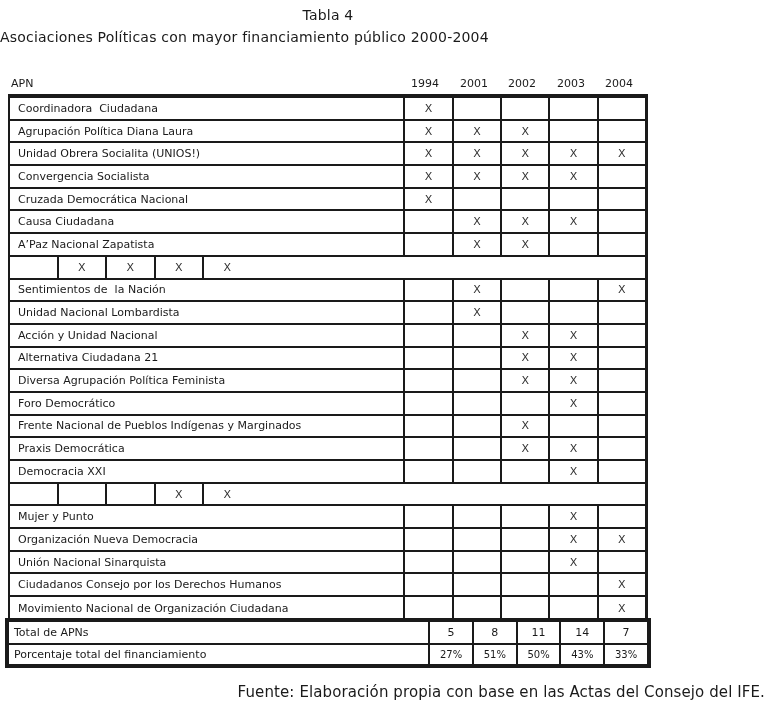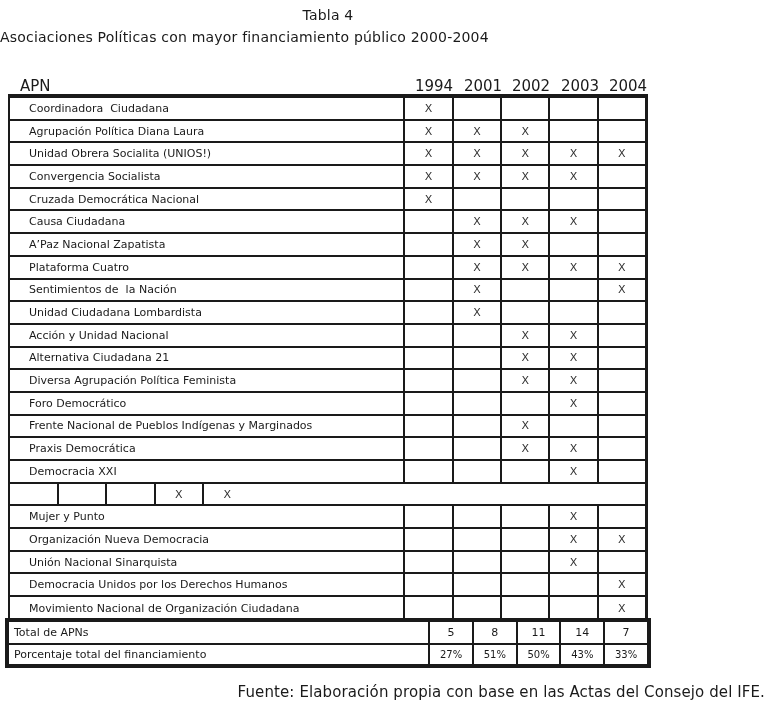--- a/index.html
+++ b/index.html
@@ -29,24 +29,24 @@
       left: 0;
       width: 656px;
       text-align: left;
       font-size: 14px;
       top: 29px;
       letter-spacing: 0.2px;
     }
     .header-row {
       position: absolute;
       top: 77px;
-      left: 13px;
+      left: 4px;
       width: 640px;
       height: 16px;
-      font-size: 15px;
+      font-size: 11px;
     }
     .header-row .apn {
       position: absolute;
       left: 7px;
       top: 0;
     }
     .header-row .yr {
       position: absolute;
       top: 0;
       width: 48px;
@@ -68,21 +68,21 @@
       box-sizing: border-box;
       font-size: 11px;
     }
     .row:last-child {
       border-bottom: none;
     }
     .cell-name {
       width: 397px;
       border-left: 2px solid #1a1a1a;
       box-sizing: border-box;
-      padding-left: 19px;
+      padding-left: 8px;
       display: flex;
       align-items: center;
       white-space: pre;
     }
     .cell-yr {
       width: 48.5px;
       border-left: 2px solid #1a1a1a;
       box-sizing: border-box;
       display: flex;
       align-items: center;
@@ -197,37 +197,36 @@
     </div>
     <div class="row">
       <div class="cell-name">A’Paz Nacional Zapatista</div>
       <div class="cell-yr"></div>
       <div class="cell-yr">X</div>
       <div class="cell-yr">X</div>
       <div class="cell-yr"></div>
       <div class="cell-yr"></div>
     </div>
     <div class="row">
-      <div class="cell-name">Plataforma Cuatro</div>
       <div class="cell-yr"></div>
       <div class="cell-yr">X</div>
       <div class="cell-yr">X</div>
       <div class="cell-yr">X</div>
       <div class="cell-yr">X</div>
     </div>
     <div class="row">
       <div class="cell-name">Sentimientos de  la Nación</div>
       <div class="cell-yr"></div>
       <div class="cell-yr">X</div>
       <div class="cell-yr"></div>
       <div class="cell-yr"></div>
       <div class="cell-yr">X</div>
     </div>
     <div class="row">
-      <div class="cell-name">Unidad Ciudadana Lombardista</div>
+      <div class="cell-name">Unidad Nacional Lombardista</div>
       <div class="cell-yr"></div>
       <div class="cell-yr">X</div>
       <div class="cell-yr"></div>
       <div class="cell-yr"></div>
       <div class="cell-yr"></div>
     </div>
     <div class="row">
       <div class="cell-name">Acción y Unidad Nacional</div>
       <div class="cell-yr"></div>
       <div class="cell-yr"></div>
@@ -308,21 +307,21 @@
     </div>
     <div class="row">
       <div class="cell-name">Unión Nacional Sinarquista</div>
       <div class="cell-yr"></div>
       <div class="cell-yr"></div>
       <div class="cell-yr"></div>
       <div class="cell-yr">X</div>
       <div class="cell-yr"></div>
     </div>
     <div class="row">
-      <div class="cell-name">Democracia Unidos por los Derechos Humanos</div>
+      <div class="cell-name">Ciudadanos Consejo por los Derechos Humanos</div>
       <div class="cell-yr"></div>
       <div class="cell-yr"></div>
       <div class="cell-yr"></div>
       <div class="cell-yr"></div>
       <div class="cell-yr">X</div>
     </div>
     <div class="row">
       <div class="cell-name">Movimiento Nacional de Organización Ciudadana</div>
       <div class="cell-yr"></div>
       <div class="cell-yr"></div>

